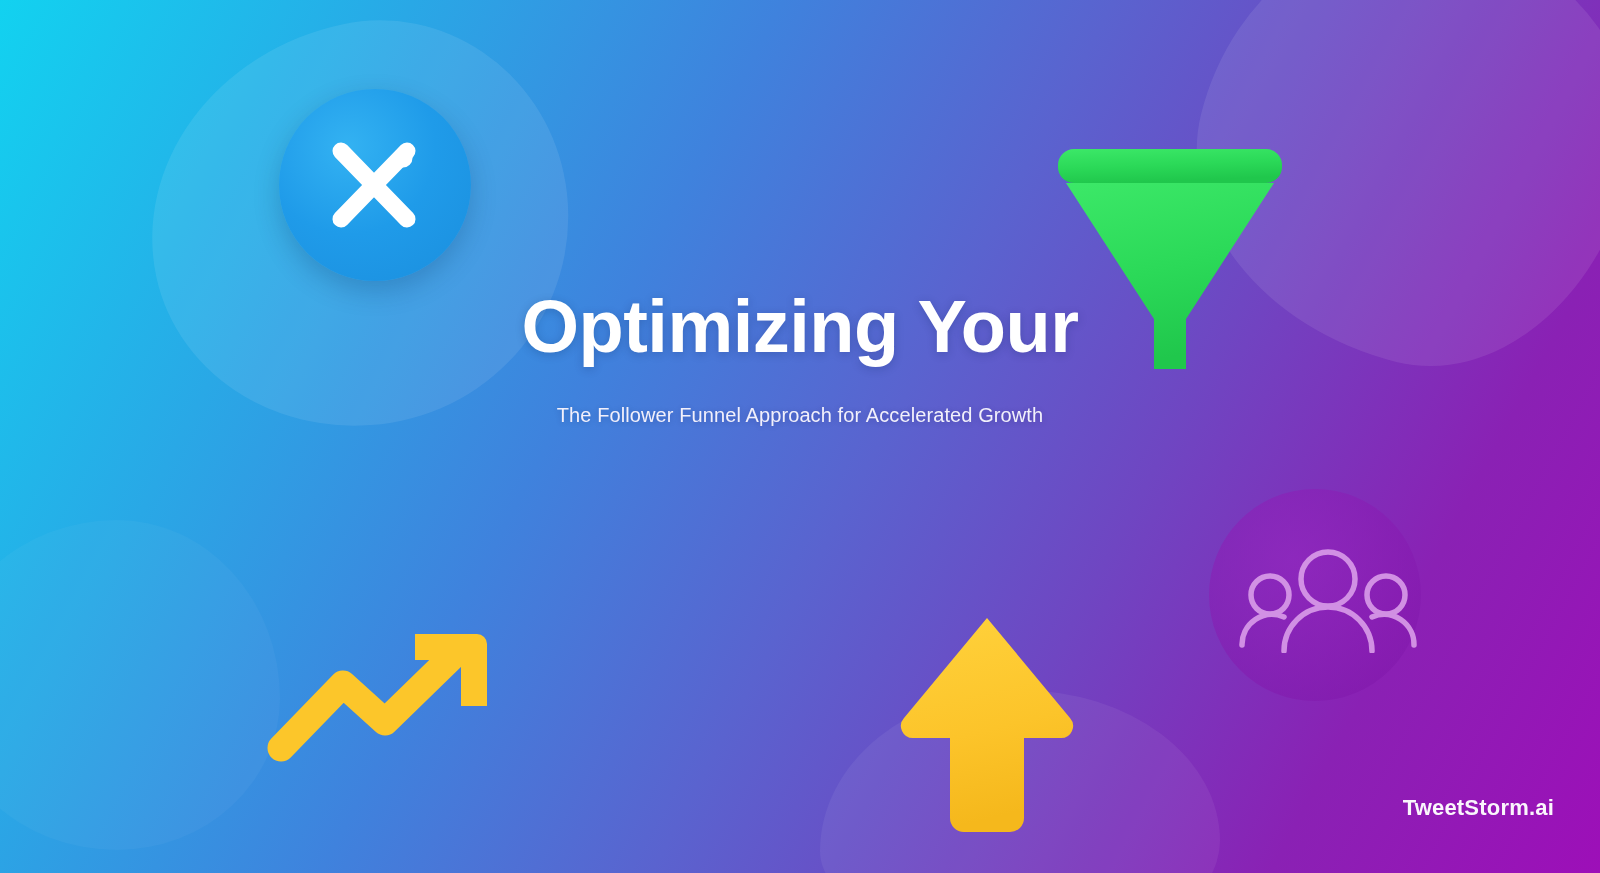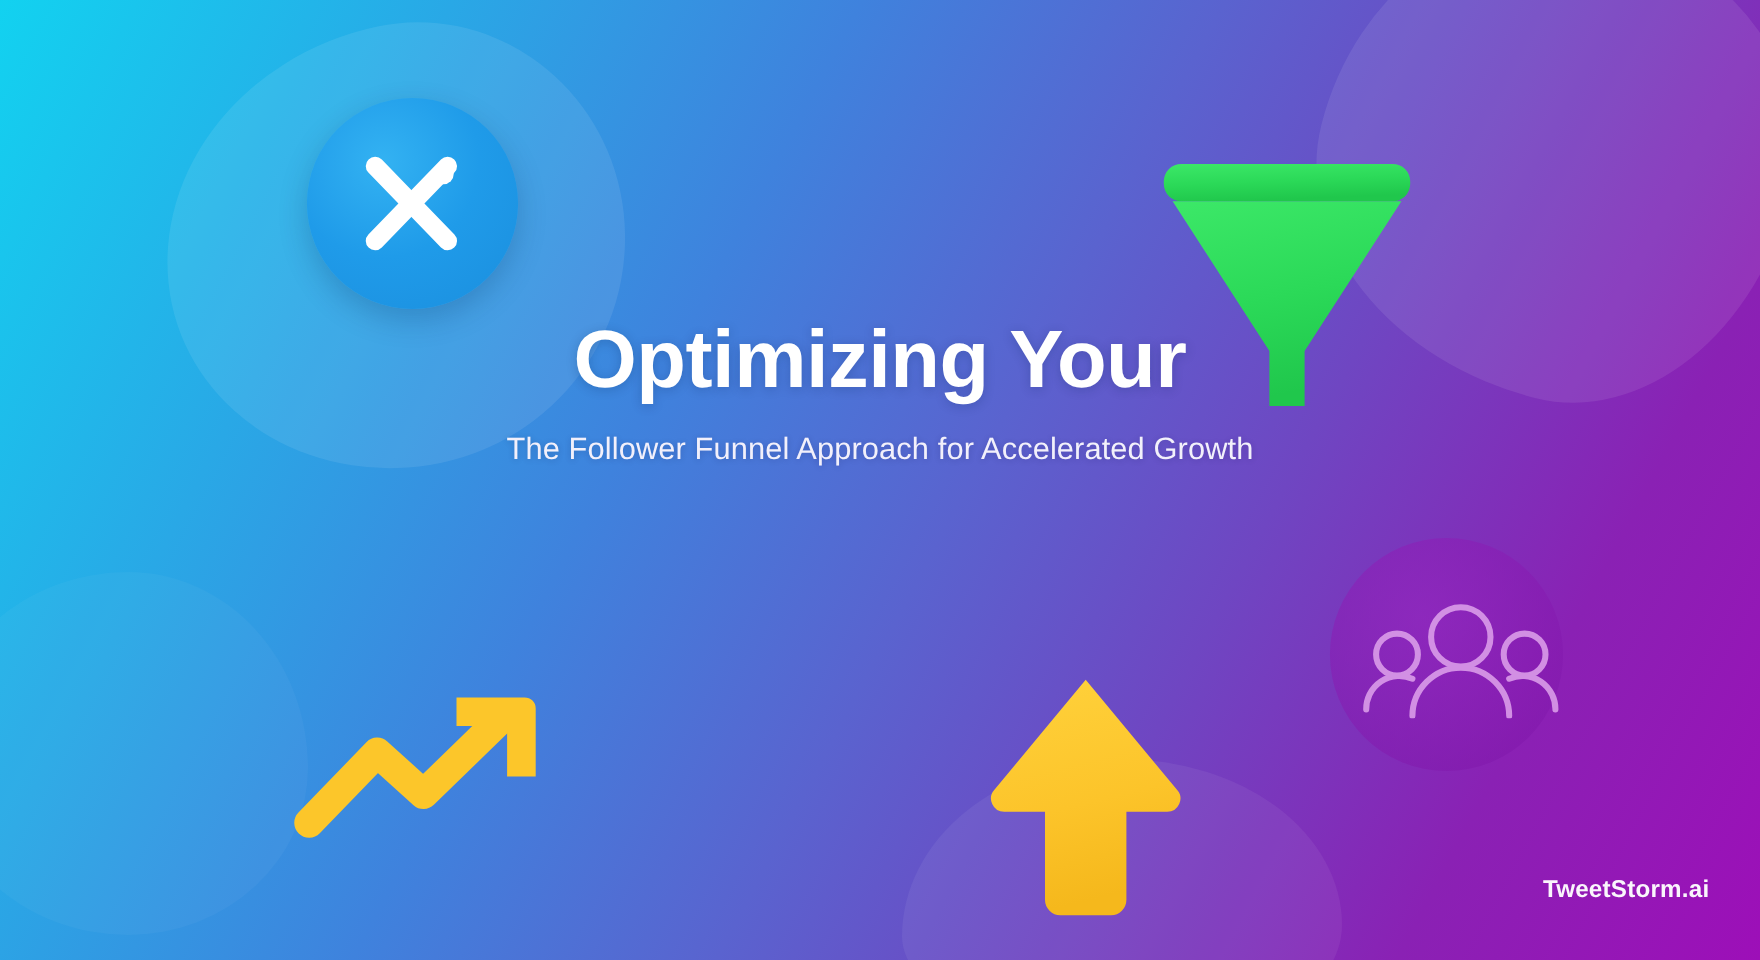--- a/index.html
+++ b/index.html
@@ -100,23 +100,23 @@
     color:#ffffff;
     font-weight:bold;
     font-size:74px;
     line-height:1.22;
     letter-spacing:-0.5px;
     text-shadow:0 2px 10px rgba(10,30,80,0.22);
     white-space:nowrap;
   }
   .title-line2 { margin-top:-4px; }
   .subtitle {
-    margin-top:20px;
+    margin-top:32px;
     color:#f2f0fb;
-    font-size:28px;
+    font-size:20px;
     font-weight:400;
     letter-spacing:0.1px;
     text-shadow:0 1px 6px rgba(20,20,70,0.20);
   }
 
   
   .watermark {
     position:absolute;
     right:46px; bottom:52px;
     color:#ffffff;

